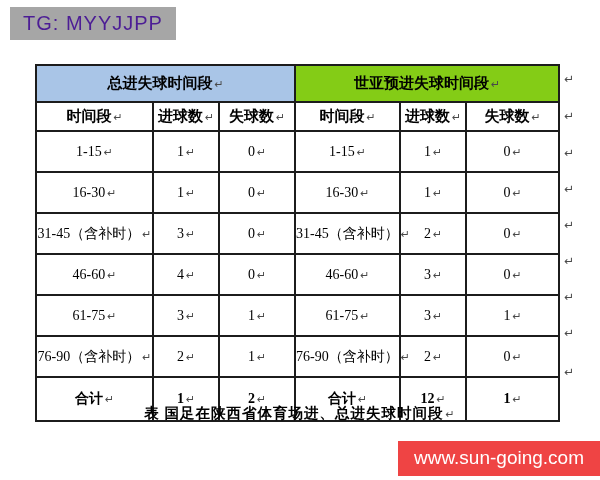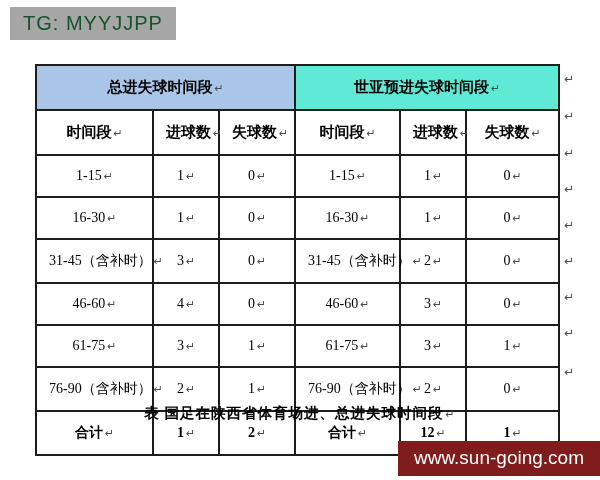--- a/index.html
+++ b/index.html
@@ -31,21 +31,21 @@
     left: 35px;
     top: 64px;
     width: 523px;
     border-collapse: collapse;
     table-layout: fixed;
   }
   table.stats th, table.stats td {
     border: 2px solid #1c1c1c;
     text-align: center;
     vertical-align: middle;
-    padding: 12px;
+    padding: 0;
     font-size: 14px;
     white-space: nowrap;
     overflow: visible;
   }
   tr.group-row { height: 37px; }
   tr.group-row th { font-size: 15px; font-weight: bold; }
   tr.colhead-row { height: 29px; }
   tr.colhead-row th { font-size: 15px; font-weight: bold; background: #fff; }
   tr.data-row { height: 41px; }
   tr.total-row { height: 44px; }
@@ -78,35 +78,35 @@
     font-size: 14.5px;
     font-weight: bold;
     letter-spacing: 1px;
   }
 </style>
 </head>
 <body>
 
 <div class="page">
 
-  <div class="badge badge-tl" style="background: rgb(166, 166, 166); color: #14532d;">TG: MYYJJPP</div>
+  <div class="badge badge-tl" style="background: rgb(166, 166, 166); color: #4c1d95;">TG: MYYJJPP</div>
 
   <table class="stats">
     <colgroup>
       <col style="width:117px">
         <col style="width:66px">
         <col style="width:76px">
       <col style="width:105px">
         <col style="width:66px">
         <col style="width:93px">
     </colgroup>
     <tbody>
         <tr class="group-row">
       <th colspan="3" class="group" style="background: rgb(169, 197, 231);"><span>总进失球时间段</span><span class="ret">↵</span></th>
-      <th colspan="3" class="group" style="background: #5eead4;"><span>世亚预进失球时间段</span><span class="ret">↵</span></th>
+      <th colspan="3" class="group" style="background: #84cc16;"><span>世亚预进失球时间段</span><span class="ret">↵</span></th>
     </tr>
     <tr class="colhead-row">
       <th><span>时间段</span><span class="ret">↵</span></th>
       <th><span>进球数</span><span class="ret">↵</span></th>
       <th><span>失球数</span><span class="ret">↵</span></th>
       <th><span>时间段</span><span class="ret">↵</span></th>
       <th><span>进球数</span><span class="ret">↵</span></th>
       <th><span>失球数</span><span class="ret">↵</span></th>
     </tr>
 
@@ -174,15 +174,15 @@
   <span class="omark" style="top:147px">↵</span>
   <span class="omark" style="top:183px">↵</span>
   <span class="omark" style="top:219px">↵</span>
   <span class="omark" style="top:255px">↵</span>
   <span class="omark" style="top:291px">↵</span>
   <span class="omark" style="top:327px">↵</span>
   <span class="omark" style="top:366px">↵</span>
 
   <div class="caption"><span>表  国足在陕西省体育场进、总进失球时间段</span><span class="ret">↵</span></div>
 
-  <div class="badge badge-br" style="background: #7f1d1d; color: rgb(255, 255, 255);">www.sun-going.com</div>
+  <div class="badge badge-br" style="background: #ef4444; color: rgb(255, 255, 255);">www.sun-going.com</div>
 
 </div>
 
 </body></html>

